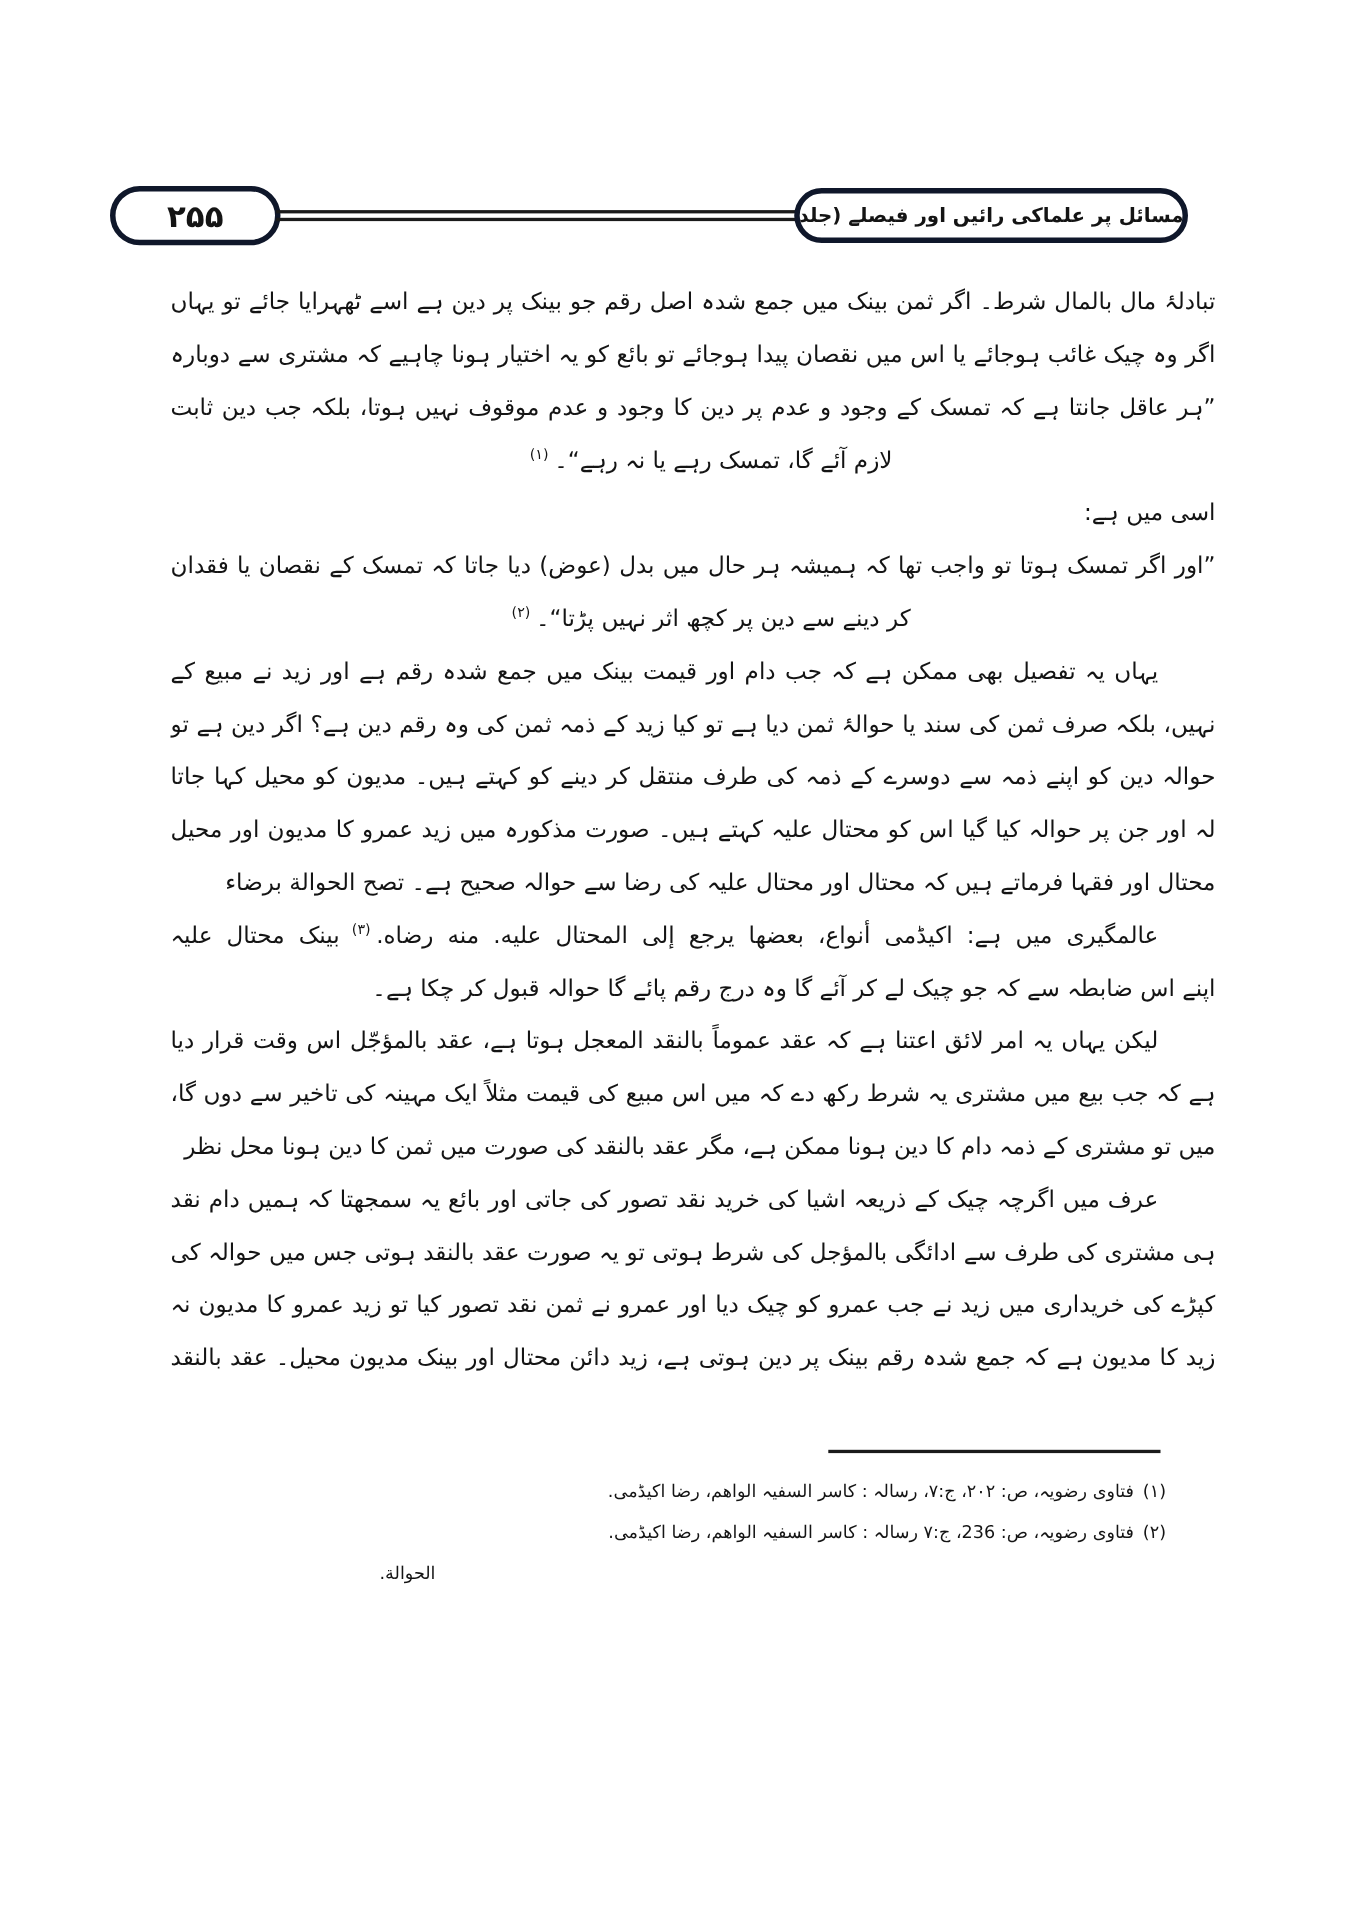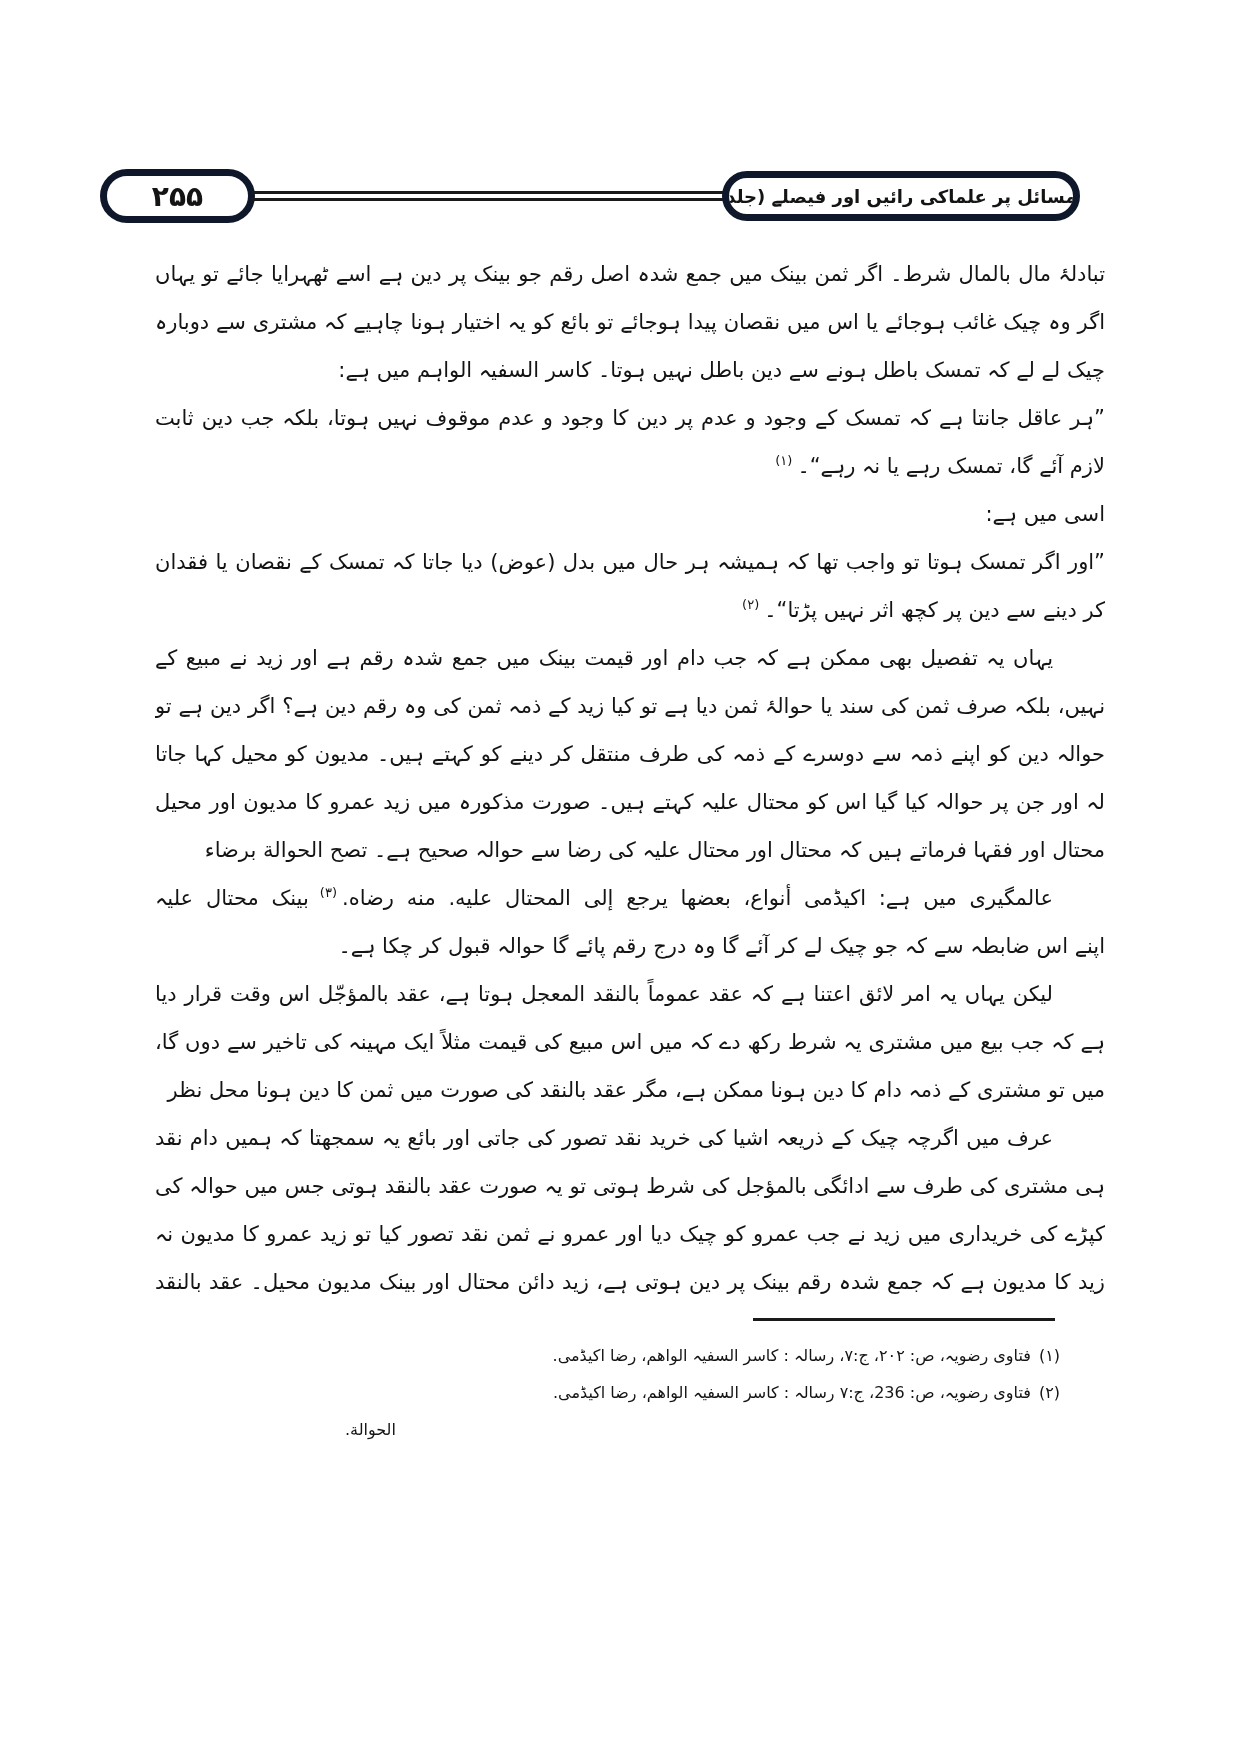--- a/index.html
+++ b/index.html
@@ -5,36 +5,36 @@
   html,body { margin:0; padding:0; background:#e8e8e8; }
   .page {
     position:relative; width:1240px; height:1754px; margin:0 auto;
     background:#ffffff; color:#141414;
     font-family:"DejaVu Sans", sans-serif;
     overflow:hidden;
   }
   
   .hdr { position:absolute; top:166px; left:0; right:0; height:60px;
          display:flex; align-items:center; direction:ltr; }
-  .pill { box-sizing:border-box; border:7px solid #0f172a; background:#fff;
+  .pill { box-sizing:border-box; border:5px solid #0f172a; background:#fff;
           display:flex; align-items:center; justify-content:center; }
   .pagenum-pill { margin-left:100px; width:155px; height:54px;
                   border-radius:28px; font-size:28px; font-weight:bold; }
   .hdr-rule { flex:1; height:10px; box-sizing:border-box; margin:0 -4px;
               border-top:3px solid #1a1a1a; border-bottom:3px solid #1a1a1a; }
   .title-pill { margin-right:160px; width:358px; height:50px;
                 border-radius:26px; direction:rtl; font-size:18px;
                 font-weight:bold; white-space:nowrap; overflow:hidden; }
   
   .content { position:absolute; top:250px; right:135px; left:155px;
              direction:rtl; font-size:21px; line-height:48px; }
   .bl { height:48px; overflow:hidden; }
   .just  { text-align:justify; text-align-last:justify; }
   .start { text-align:right; }
-  .end   { text-align:right; }
+  .end   { text-align:center; }
   .ind   { text-indent:52px; }
   .end-ind { padding-left:28px; }
   sup.fn { font-size:13px; line-height:0; vertical-align:super; margin:0 5px; }
   .inline-gap { margin-right:6px; }
   
   .fnsep { position:absolute; top:1318px; left:753px; width:302px; height:0;
            border-top:3px solid #1a1a1a; }
   .footnotes { position:absolute; top:1337px; right:180px; left:155px;
                direction:rtl; font-size:16px; line-height:37px; }
   .fl { height:37px; overflow:hidden; }
@@ -52,21 +52,20 @@
     </div>
     <div class="hdr-rule"></div>
     <div class="pill title-pill">
       <span>جدید مسائل پر علماکی رائیں اور فیصلے (جلد اول)</span>
     </div>
   </div>
 
   <div class="content">
     <div class="bl just">تبادلۂ مال بالمال شرط۔ اگر ثمن بینک میں جمع شدہ اصل رقم جو بینک پر دین ہے اسے ٹھہرایا جائے تو یہاں انعقاد بیع کے بعد بائع سے</div>
     <div class="bl just">اگر وہ چیک غائب ہوجائے یا اس میں نقصان پیدا ہوجائے تو بائع کو یہ اختیار ہونا چاہیے کہ مشتری سے دوبارہ پانچ سو روپے یا اس کا</div>
-    <div class="bl start">چیک لے لے کہ تمسک باطل ہونے سے دین باطل نہیں ہوتا۔ کاسر السفیہ الواہم میں ہے:</div>
     <div class="bl just">”ہر عاقل جانتا ہے کہ تمسک کے وجود و عدم پر دین کا وجود و عدم موقوف نہیں ہوتا، بلکہ جب دین ثابت ہو مدیون پر دینا</div>
     <div class="bl end end-ind"><span>لازم آئے گا، تمسک رہے یا نہ رہے“۔</span><sup class="fn">(۱)</sup></div>
     <div class="bl start">اسی میں ہے:</div>
     <div class="bl just">”اور اگر تمسک ہوتا تو واجب تھا کہ ہمیشہ ہر حال میں بدل (عوض) دیا جاتا کہ تمسک کے نقصان یا فقدان یا خود ہلاک و تلف</div>
     <div class="bl end end-ind"><span>کر دینے سے دین پر کچھ اثر نہیں پڑتا“۔</span><sup class="fn">(۲)</sup></div>
     <div class="bl just ind">یہاں یہ تفصیل بھی ممکن ہے کہ جب دام اور قیمت بینک میں جمع شدہ رقم ہے اور زید نے مبیع کے عوض ابھی اصل رقم دی</div>
     <div class="bl just">نہیں، بلکہ صرف ثمن کی سند یا حوالۂ ثمن دیا ہے تو کیا زید کے ذمہ ثمن کی وہ رقم دین ہے؟ اگر دین ہے تو یہ حوالہ کی صورت ہوئی کہ</div>
     <div class="bl just">حوالہ دین کو اپنے ذمہ سے دوسرے کے ذمہ کی طرف منتقل کر دینے کو کہتے ہیں۔ مدیون کو محیل کہا جاتا ہے اور دائن کو محتال اور محتال</div>
     <div class="bl just">لہ اور جن پر حوالہ کیا گیا اس کو محتال علیہ کہتے ہیں۔ صورت مذکورہ میں زید عمرو کا مدیون اور محیل ہو گا اور بینک محتال علیہ اور عمرو</div>
     <div class="bl start">محتال اور فقہا فرماتے ہیں کہ محتال اور محتال علیہ کی رضا سے حوالہ صحیح ہے۔ تصح الحوالة برضاء المحتال.</div>

